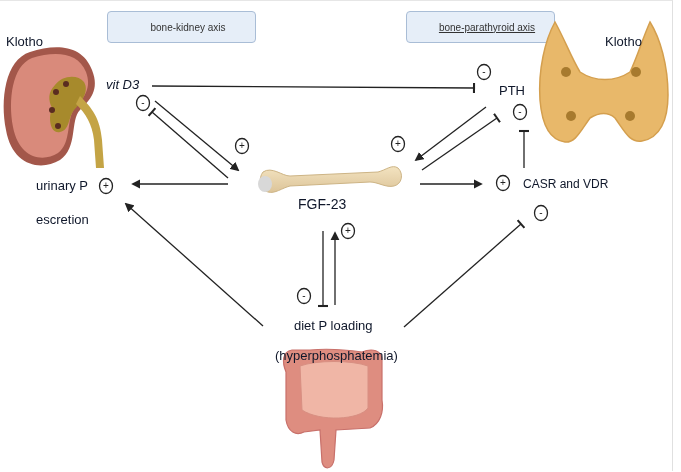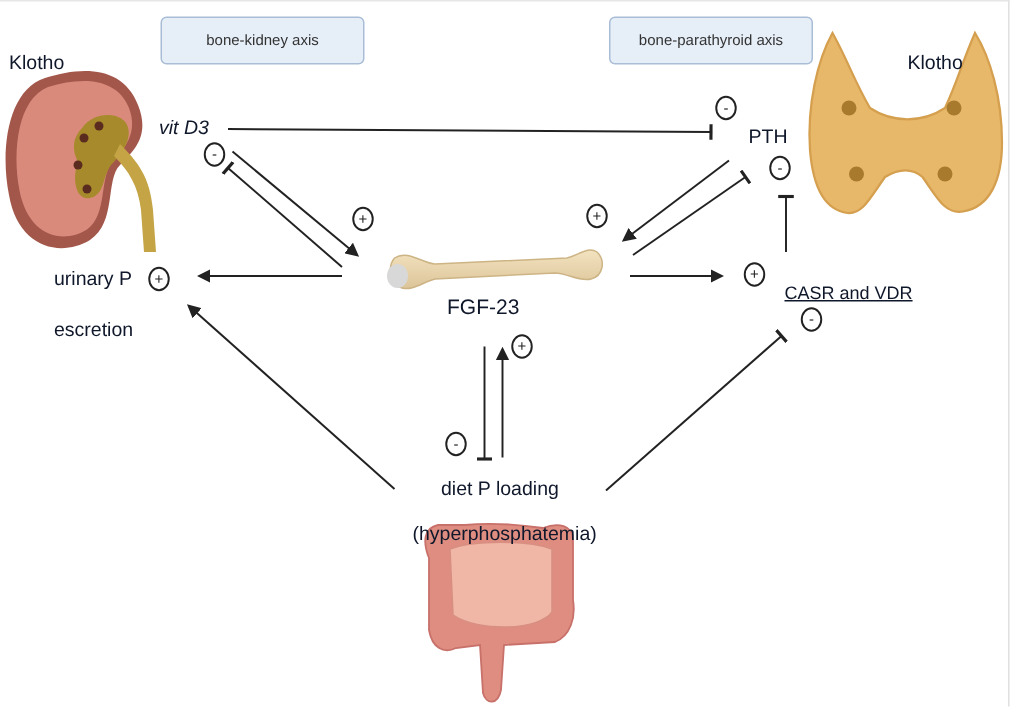--- a/index.html
+++ b/index.html
@@ -1,30 +1,30 @@
 <!DOCTYPE html>
 <html><head>
 <meta charset="utf-8">
 <style>
   html, body { margin:0; padding:0; background:#ffffff; }
   body { width:681px; height:472px; position:relative; overflow:hidden; font-family:"Liberation Sans", sans-serif; }
   .frame { position:absolute; left:0; top:0; width:672px; height:470px; border-top:1px solid #e6e6e6; border-right:1px solid #e0e0e0; }
-  .axis-box { position:absolute; background:#e6eef8; border:1.5px solid #a9bdd6; border-radius:4px; font-size:10px; color:#333; display:flex; align-items:center; justify-content:center; }
+  .axis-box { position:absolute; background:#e6eef8; border:1.5px solid #a9bdd6; border-radius:4px; font-size:10px; color:#333; display:flex; align-items:center; justify-content:center;padding-left:13px; }
   .lbl { position:absolute; color:#0f172a; white-space:nowrap; }
   svg.diagram { position:absolute; left:0; top:0; }
 </style>
 </head>
 <body>
 
 <div class="frame"></div>
 
 <div class="axis-box" style="left:107px;top:11px;width:134px;height:30px;">
   <span>bone-kidney axis</span>
 </div>
-<div class="axis-box" style="left:406px;top:11px;width:134px;height:30px;">
+<div class="axis-box" style="left:406px;top:11px;width:134px;height:30px;text-decoration:underline;">
   <span>bone-parathyroid axis</span>
 </div>
 
 <svg class="diagram" width="681" height="472" viewBox="0 0 681 472">
   <defs>
     <marker id="ah" viewBox="0 0 10 10" refX="8" refY="5" markerWidth="7" markerHeight="7" orient="auto-start-reverse">
       <path d="M0,0 L10,5 L0,10 z" fill="#222"></path>
     </marker>
     <marker id="tee" viewBox="0 0 10 10" refX="5" refY="5" markerWidth="8" markerHeight="8" orient="auto">
       <path d="M5,0 L5,10" stroke="#222" stroke-width="2"></path>
@@ -123,15 +123,15 @@
   </g>
 </svg>
 
 <div class="lbl" style="left:6px;top:34px;font-size:13px;">Klotho</div>
 <div class="lbl" style="left:605px;top:34px;font-size:13px;">Klotho</div>
 <div class="lbl" style="left:106px;top:77px;font-size:13px;font-style:italic;">vit D3</div>
 <div class="lbl" style="left:499px;top:83px;font-size:13px;">PTH</div>
 <div class="lbl" style="left:36px;top:178px;font-size:13px;">urinary P</div>
 <div class="lbl" style="left:36px;top:212px;font-size:13px;">escretion</div>
 <div class="lbl" style="left:298px;top:196px;font-size:14px;">FGF-23</div>
-<div class="lbl" style="left:523px;top:188px;font-size:12px;text-decoration:underline;">CASR and VDR</div>
+<div class="lbl" style="left:523px;top:177px;font-size:12px;">CASR and VDR</div>
 <div class="lbl" style="left:294px;top:318px;font-size:13px;">diet P loading</div>
 <div class="lbl" style="left:275px;top:333px;font-size:13px;margin-top:15px;">(hyperphosphatemia)</div>
 
 </body></html>

